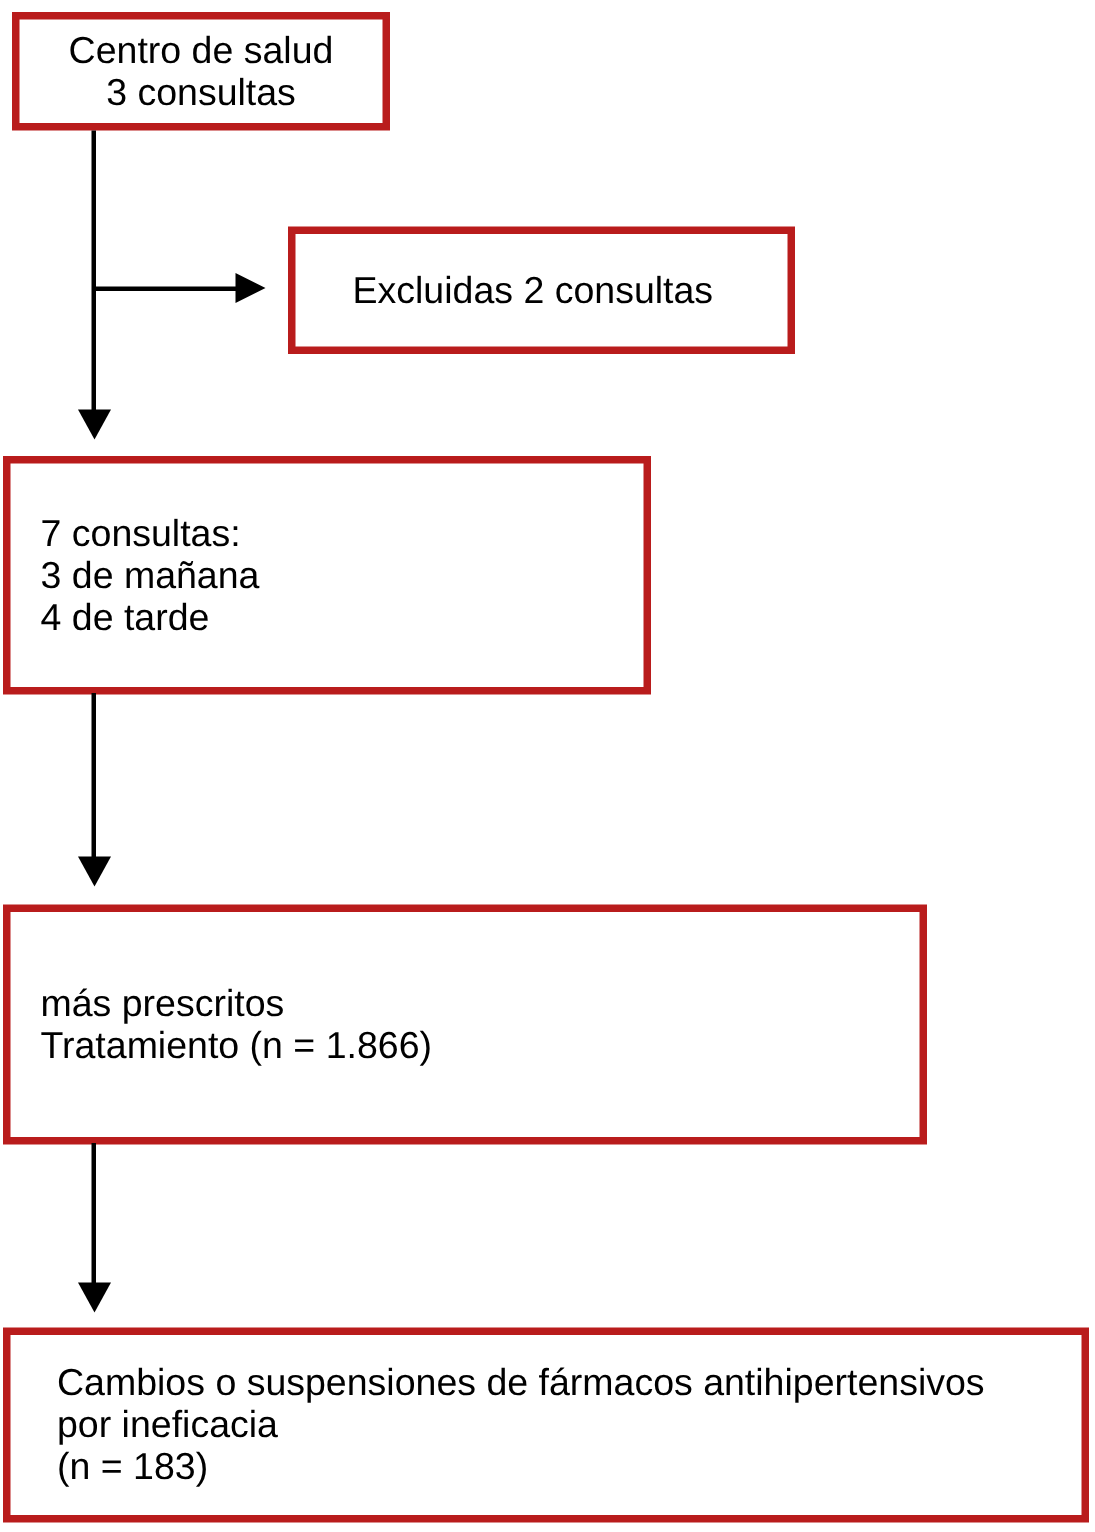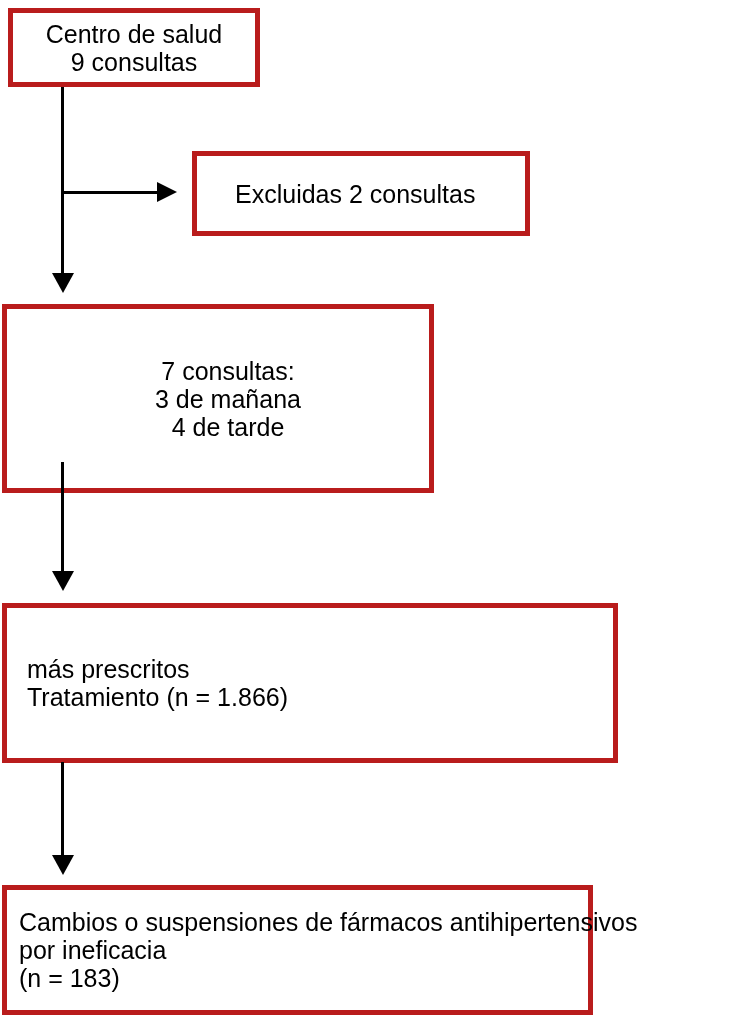--- a/index.html
+++ b/index.html
@@ -51,44 +51,44 @@
     width: 0;
     height: 0;
     border-top: 10px solid transparent;
     border-bottom: 10px solid transparent;
     border-left: 20px solid #000000;
   }
 
   
   #box-centro     { left: 8px;   top: 8px;   width: 252px; height: 79px; }
   #box-excluidas  { left: 192px; top: 151px; width: 338px; height: 85px;  padding-left: 38px; gap: 24px; }
-  #box-consultas  { left: 2px;   top: 304px; width: 432px; height: 189px; padding-left: 20px; text-align: center; }
+  #box-consultas  { left: 2px;   top: 304px; width: 432px; height: 159px; padding-left: 20px; }
   #box-grupos     { left: 2px;   top: 603px; width: 616px; height: 160px; padding-left: 20px; }
-  #box-cambios    { left: 2px;   top: 885px; width: 591px; height: 130px; padding-left: 12px; }
+  #box-cambios    { left: 2px;   top: 885px; width: 724px; height: 130px; padding-left: 31px; }
 
   
   #vline-1 { left: 61px; top: 87px;  width: 3px;  height: 187px; }
   #hline-1 { left: 63px; top: 191px; width: 95px; height: 3px; }
   #vline-2 { left: 61px; top: 462px; width: 3px;  height: 110px; }
   #vline-3 { left: 61px; top: 762px; width: 3px;  height: 94px; }
 
   
   #arrowhead-1 { left: 52px;  top: 273px; }
   #arrowhead-2 { left: 157px; top: 182px; }
   #arrowhead-3 { left: 52px;  top: 571px; }
   #arrowhead-4 { left: 52px;  top: 855px; }
 </style>
 </head>
 <body>
 
 <div class="canvas">
 
   <div class="box center-text" id="box-centro">
     <div class="line">Centro de salud</div>
-    <div class="line">9 consultas</div>
+    <div class="line">3 consultas</div>
   </div>
 
   <div class="vline" id="vline-1"></div>
   <div class="hline" id="hline-1"></div>
   <div class="arrow-right" id="arrowhead-2"></div>
   <div class="arrow-down" id="arrowhead-1"></div>
 
   <div class="box" id="box-excluidas">
     <div class="line">Excluidas 2 consultas</div>
   </div>

